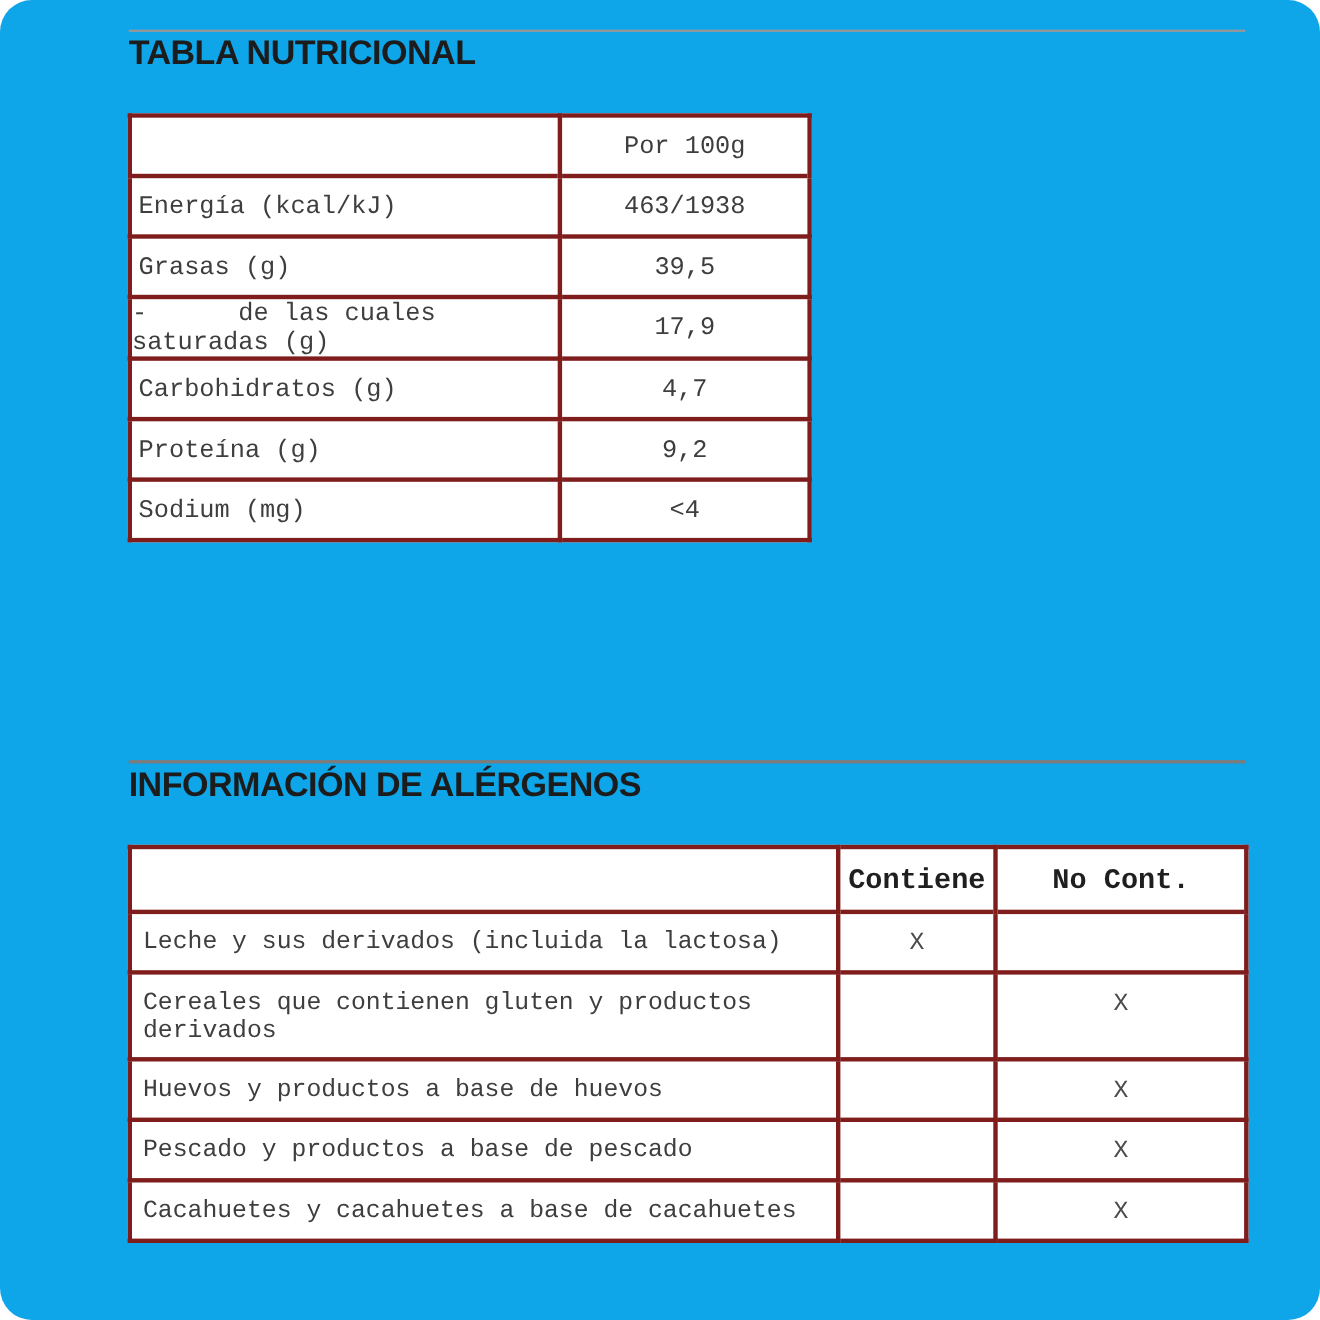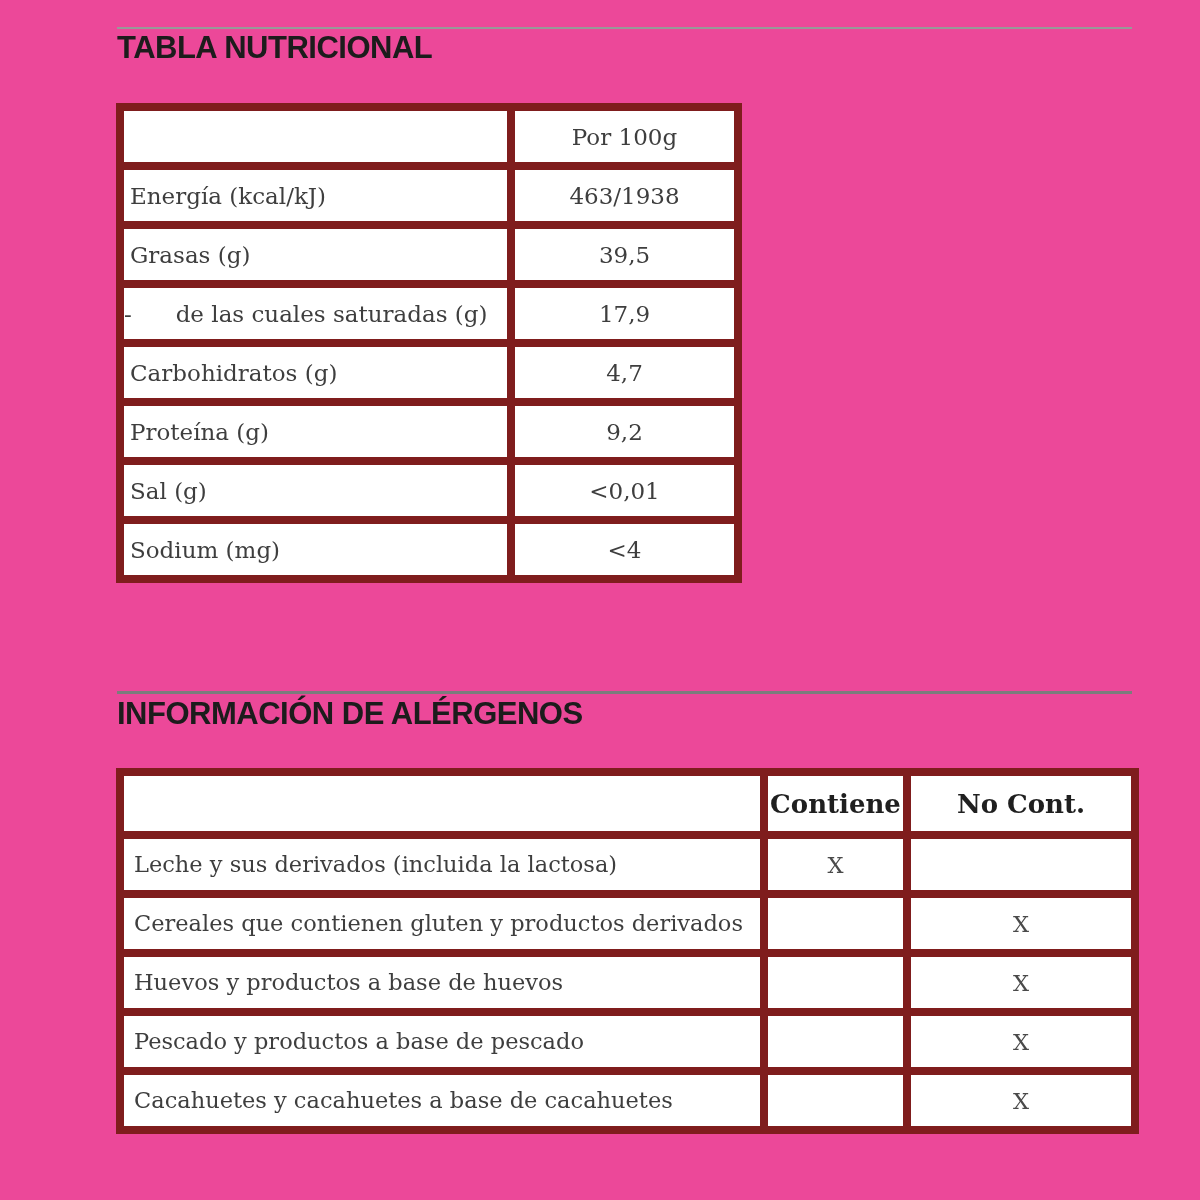--- a/index.html
+++ b/index.html
@@ -4,23 +4,24 @@
 <style>
   html, body {
     margin: 0;
     padding: 0;
     background: #ffffff;
   }
   .page {
     position: relative;
     width: 1200px;
     height: 1200px;
-    background: #ec4899;
+    background: #0ea5e9;
     font-family: "DejaVu Serif", serif;
     overflow: hidden;
+    border-radius: 29px;
   }
   .rule {
     position: absolute;
     left: 117px;
     width: 1015px;
     background: #9c9c9c;
   }
   .rule-1 { top: 27px; height: 2px; background: #989898; }
   .rule-2 { top: 691px; height: 3px; background: #7c7c7c; }
 
@@ -38,21 +39,22 @@
   .title-1 { top: 30px; }
   .title-2 { top: 696px; }
 
   table {
     position: absolute;
     border-collapse: collapse;
     table-layout: fixed;
     background: #ffffff;
   }
   table, th, td {
-    border: 8px solid #7f1d1d;
+    border: 4px solid #7f1d1d;
+    font-family: Liberation Mono, monospace;
   }
 
   
   .nutrition-table {
     left: 116px;
     top: 103px;
     width: 618px;
   }
   .nutrition-table thead th {
     border-bottom: 3px solid #202020;
@@ -146,24 +148,20 @@
       </tr>
       <tr>
         <td class="label-cell">Carbohidratos (g)</td>
         <td class="value-cell">4,7</td>
       </tr>
       <tr>
         <td class="label-cell">Proteína (g)</td>
         <td class="value-cell">9,2</td>
       </tr>
       <tr>
-        <td class="label-cell">Sal (g)</td>
-        <td class="value-cell">&lt;0,01</td>
-      </tr>
-      <tr>
         <td class="label-cell">Sodium (mg)</td>
         <td class="value-cell">&lt;4</td>
       </tr>
     </tbody>
   </table>
 
   <div class="rule rule-2"></div>
 
   <h2 class="section-title title-2">INFORMACIÓN DE ALÉRGENOS</h2>
 

